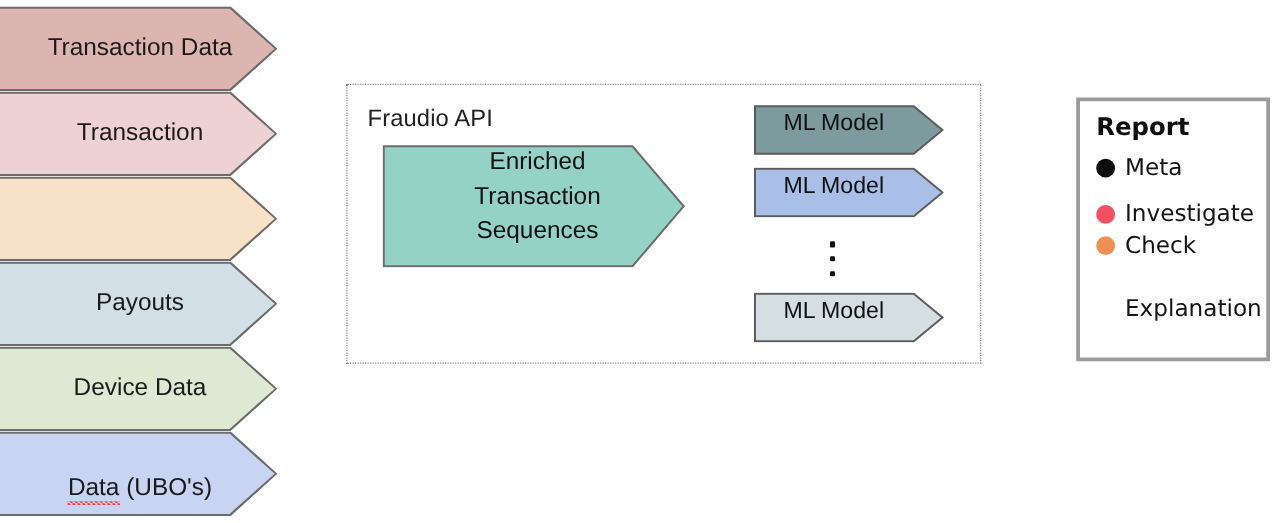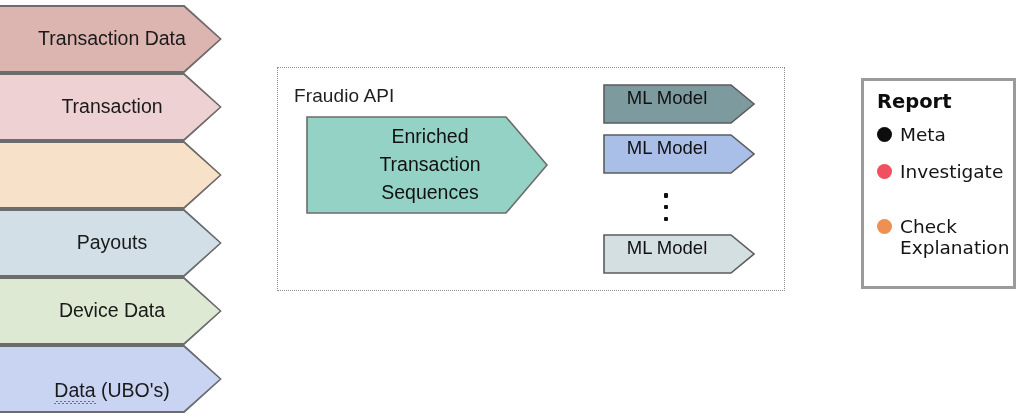--- a/index.html
+++ b/index.html
@@ -100,21 +100,20 @@
   }
   #enriched-arrow .label {
     position: absolute;
     left: 0;
     top: 0;
     width: 200px;
     height: 98px;
     display: flex;
     flex-direction: column;
     align-items: center;
-    justify-content: center;
     font-size: 19.5px;
     color: #111111;
     line-height: 1.42;
     text-align: center;
     padding-left: 48px;
     box-sizing: border-box;
   }
 
   
   .ml-arrow {
@@ -193,21 +192,21 @@
     height: 15px;
     border-radius: 50%;
     flex: 0 0 auto;
   }
   .legend-text {
     font-size: 18.5px;
     color: #141414;
   }
   #legend-0 { top: 43px; }
   #legend-1 { top: 80px; }
-  #legend-2 { top: 135px; }
+  #legend-2 { top: 105px; }
   #legend-3 { top: 156px; }
   #legend-3 .legend-dot { visibility: hidden; }
 </style>
 </head>
 <body>
 
 <div id="canvas">
 
   <div id="input-stack">
 

